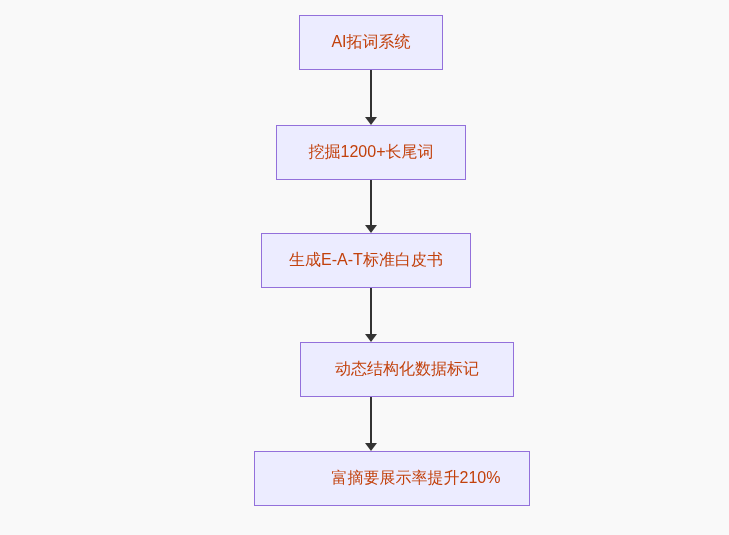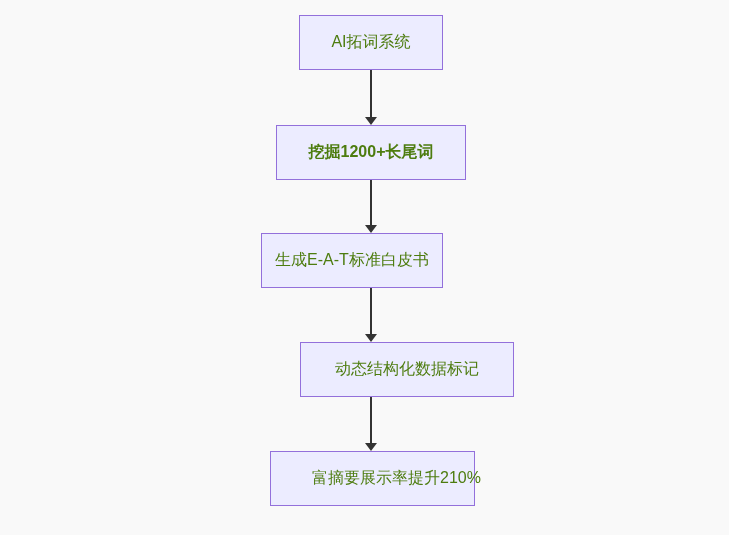--- a/index.html
+++ b/index.html
@@ -16,32 +16,32 @@
   .canvas {
     position: relative;
     width: 729px;
     height: 535px;
   }
   .node {
     position: absolute;
     box-sizing: border-box;
     background: #ECECFF;
     border: 1.5px solid #9370DB;
-    color: #4d7c0f;
+    color: #c2410c;
     font-size: 16px;
     display: flex;
     align-items: center;
     justify-content: center;
     white-space: nowrap;
   }
   .node1 { left: 299px; top: 15px;  width: 144px; height: 55px; }
-  .node2 { left: 276px; top: 125px; width: 190px; height: 55px; font-weight: bold; }
-  .node3 { left: 261px; top: 233px; width: 182px; height: 55px; }
+  .node2 { left: 276px; top: 125px; width: 190px; height: 55px; }
+  .node3 { left: 261px; top: 233px; width: 210px; height: 55px; }
   .node4 { left: 264px; top: 342px; width: 214px; height: 55px; margin-left: 36px; }
-  .node5 { left: 270px; top: 451px; width: 205px; height: 55px; padding-left: 48px; }
+  .node5 { left: 254px; top: 451px; width: 276px; height: 55px; padding-left: 48px; }
 
   .edge-line {
     position: absolute;
     left: 370px;
     width: 2px;
     background: #333333;
   }
   .edge-head {
     position: absolute;
     left: 365px;

